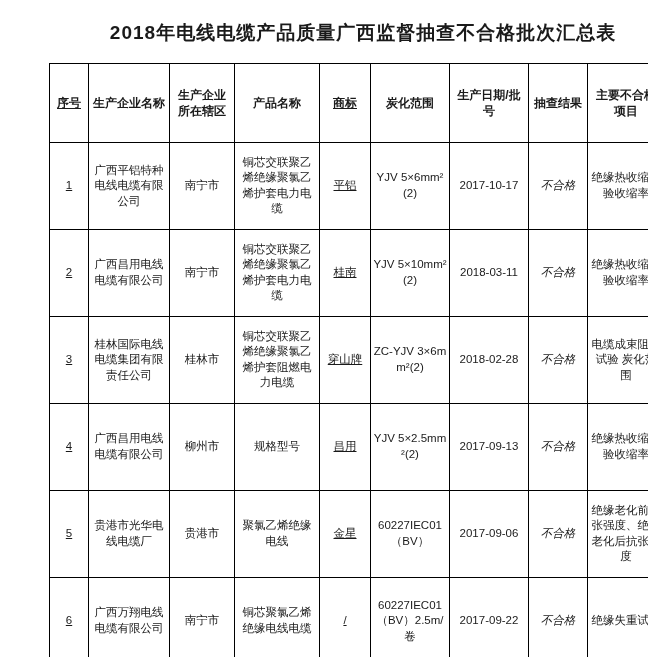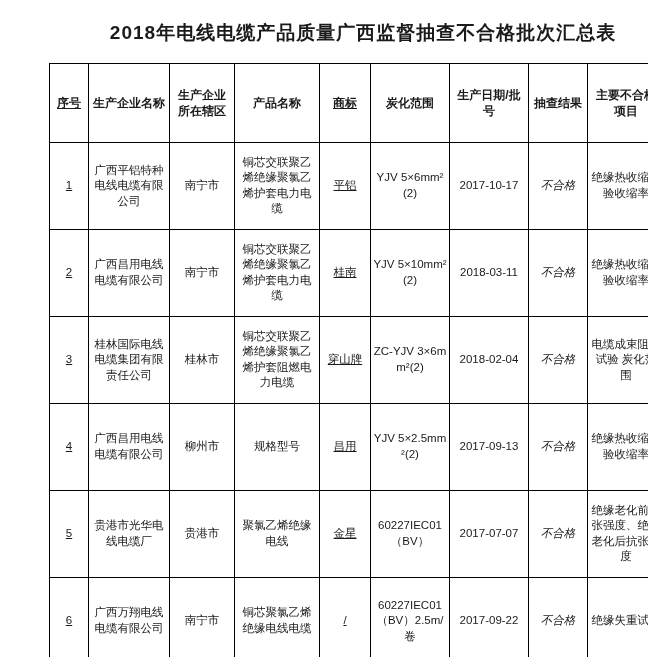--- a/index.html
+++ b/index.html
@@ -116,21 +116,21 @@
         <td class="c8">绝缘热收缩试验收缩率</td>
         <td class="c9">广西壮族自治区产品质量检验研究院</td>
       </tr>
       <tr>
         <td class="c0">3</td>
         <td class="c1">桂林国际电线电缆集团有限责任公司</td>
         <td class="c2">桂林市</td>
         <td class="c3">铜芯交联聚乙烯绝缘聚氯乙烯护套阻燃电力电缆</td>
         <td class="c4">穿山牌</td>
         <td class="c5">ZC-YJV 3×6mm²(2)</td>
-        <td class="c6">2018-02-04</td>
+        <td class="c6">2018-02-28</td>
         <td class="c7 nowrapcell">不合格</td>
         <td class="c8">电缆成束阻燃试验 炭化范围</td>
         <td class="c9">广西壮族自治区产品质量检验研究院</td>
       </tr>
       <tr>
         <td class="c0">4</td>
         <td class="c1">广西昌用电线电缆有限公司</td>
         <td class="c2">柳州市</td>
         <td class="c3">规格型号</td>
         <td class="c4">昌用</td>
@@ -140,21 +140,21 @@
         <td class="c8">绝缘热收缩试验收缩率</td>
         <td class="c9">广西壮族自治区产品质量检验研究院</td>
       </tr>
       <tr>
         <td class="c0">5</td>
         <td class="c1">贵港市光华电线电缆厂</td>
         <td class="c2">贵港市</td>
         <td class="c3">聚氯乙烯绝缘电线</td>
         <td class="c4">金星</td>
         <td class="c5">60227IEC01（BV）</td>
-        <td class="c6">2017-07-07</td>
+        <td class="c6">2017-09-06</td>
         <td class="c7 nowrapcell">不合格</td>
         <td class="c8">绝缘老化前抗张强度、绝缘老化后抗张强度</td>
         <td class="c9">广西壮族自治区产品质量检验研究院</td>
       </tr>
       <tr>
         <td class="c0">6</td>
         <td class="c1">广西万翔电线电缆有限公司</td>
         <td class="c2">南宁市</td>
         <td class="c3">铜芯聚氯乙烯绝缘电线电缆</td>
         <td class="c4">/</td>

